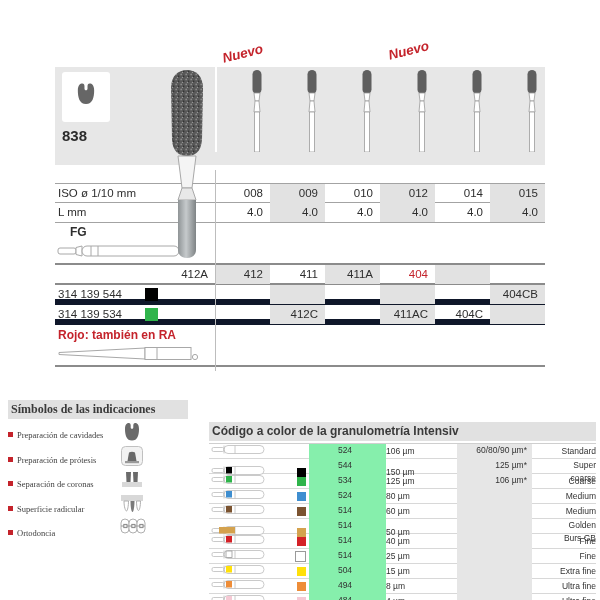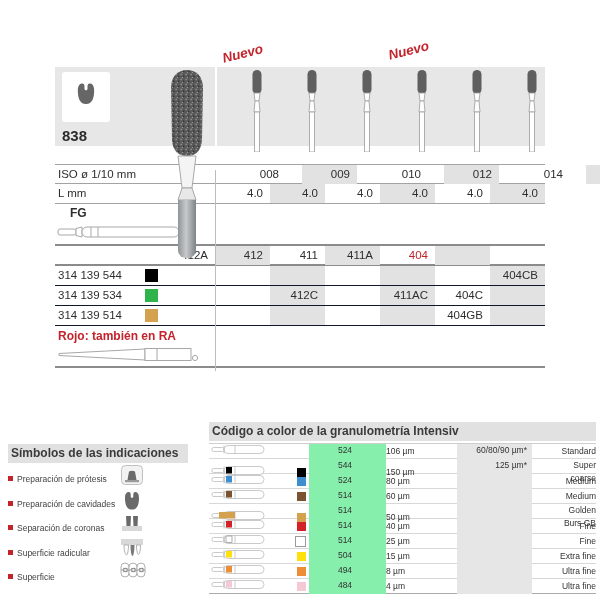--- a/index.html
+++ b/index.html
@@ -2,53 +2,53 @@
 <html><head>
 <meta charset="utf-8">
 <style>
   html,body{margin:0;padding:0;}
   body{
     width:600px;height:600px;position:relative;background:#ffffff;
     font-family:"Liberation Sans", sans-serif;color:#2e2e2e;overflow:hidden;
   }
   
   .top-table{position:absolute;left:55px;top:67px;width:490px;}
-  .band{position:relative;height:79px;background:#e7e7e7;}
+  .band{position:relative;height:98px;background:#e7e7e7;}
   .tooth-box{position:absolute;left:7px;top:5px;width:48px;height:50px;background:#ffffff;border-radius:3px;}
   .tooth-box svg{position:absolute;left:10px;top:7px;}
   .model{position:absolute;left:7px;top:60px;font-size:15px;font-weight:bold;color:#2b2b2b;}
   .band-divider{position:absolute;left:160px;top:0;width:2px;height:85px;background:#ffffff;}
   .vert-divider{position:absolute;left:160px;top:103px;width:1px;height:201px;background:#bdbdbd;z-index:1;}
   .small-bur{position:absolute;top:3px;width:18px;height:82px;}
   .big-bur{position:absolute;left:110px;top:1px;width:44px;height:192px;z-index:3;}
   .nuevo{position:absolute;color:#c4232b;font-weight:bold;font-style:italic;font-size:13.5px;transform:rotate(-14deg);z-index:4;}
   .nuevo.n1{left:222px;top:46px;}
   .nuevo.n2{left:388px;top:43px;}
   .spacer{height:18px;background:#fff;}
   .grid-row{display:grid;grid-template-columns:160px repeat(6,55px);box-sizing:border-box;position:relative;}
-  .iso-row{height:20px;border-top:1px solid #a3a3a3;border-bottom:1px solid #a3a3a3;gap:16px;}
+  .iso-row{height:20px;border-top:1px solid #a3a3a3;border-bottom:1px solid #a3a3a3;}
   .l-row{height:20px;border-bottom:1px solid #a3a3a3;}
   .grid-row .cell{font-size:11.5px;line-height:19px;text-align:right;padding-right:7px;box-sizing:border-box;}
   .grid-row .cell.shaded{background:#e2e2e2;}
   .grid-row .rowlabel{font-size:11.5px;line-height:19px;text-align:left;padding-left:3px;position:relative;}
   .fg-row{height:40px;position:relative;}
   .fg-label{position:absolute;left:3px;top:2px;font-size:12px;font-weight:bold;padding-left:12px;}
   .fg-icon{position:absolute;left:2px;top:20px;}
   .code-table{border-top:2px solid #8b8b8b;}
-  .code-row{height:20px;border-bottom:1px solid #0f172a;}
+  .code-row{height:20px;border-bottom:6px solid #0f172a;}
   .code-row.first{border-bottom:2px solid #8b8b8b;}
   .swatch{position:absolute;left:90px;top:3px;width:13px;height:13px;}
   .cell.redval{color:#c4232b;}
   .rojo-row{height:40px;position:relative;border-bottom:2px solid #8b8b8b;}
   .rojo-note{position:absolute;left:3px;top:3px;font-size:12px;font-weight:bold;color:#c4232b;}
   .ra-icon{position:absolute;left:2px;top:20px;}
   
   .panel-title{background:#e1e1e1;color:#3a3a3a;font-weight:bold;font-size:12px;
     height:19px;line-height:19px;padding:0 3px;box-sizing:border-box;white-space:nowrap;}
-  .symbols-panel{position:absolute;left:8px;top:444px;width:180px;}
+  .symbols-panel{position:absolute;left:8px;top:400px;width:180px;font-family:Liberation Serif, serif;}
   .symbols-list{margin-top:5px;}
   .symbol-item{position:relative;height:24.6px;}
   .bullet{display:inline-block;width:5px;height:5px;background:#c4232b;margin-right:4px;vertical-align:1px;}
   .symbol-label{font-size:8.5px;color:#3f3f3f;}
   .symbol-icon{position:absolute;left:112px;top:-4px;}
   .grit-panel{position:absolute;left:209px;top:422px;width:387px;}
   .grit-table{margin-top:2px;border-top:1px solid #cfcfcf;}
   .grit-row{display:grid;grid-template-columns:60px 40px 77px 71px 75px 64px;height:14px;
     border-bottom:1px solid #d8d8d8;align-items:center;}
   .grit-row:last-child{border-bottom:1px solid #ababab;}
@@ -184,64 +184,55 @@
         </div>
         <div class="grid-row code-row">
           <div class="rowlabel">314 139 534<span class="swatch" style="background: rgb(47, 180, 75);"></span></div>
           <div class="cell"></div>
           <div class="cell shaded">412C</div>
           <div class="cell"></div>
           <div class="cell shaded">411AC</div>
           <div class="cell">404C</div>
           <div class="cell shaded"></div>
         </div>
-        <div class="grid-row code-row">
-          <div class="rowlabel">314 139 514<span class="swatch" style="background: rgb(212, 162, 78);"></span></div>
-          <div class="cell"></div>
-          <div class="cell shaded"></div>
-          <div class="cell"></div>
-          <div class="cell shaded"></div>
-          <div class="cell">404GB</div>
-          <div class="cell shaded"></div>
-        </div>
       </div>
     <div class="rojo-row">
       <div class="rojo-note">Rojo: también en RA</div>
       <svg class="ra-icon" width="148" height="17" viewBox="0 0 148 17">
         <path d="M2,7.5 L88,3 L88,14 L2,9.5 Z" fill="#ffffff" stroke="#a8a8a8"></path>
         <rect x="88" y="2.5" width="46" height="12" fill="#ffffff" stroke="#a8a8a8"></rect>
         <line x1="100" y1="2.5" x2="100" y2="14.5" stroke="#a8a8a8"></line>
         <circle cx="138" cy="12" r="2.6" fill="#ffffff" stroke="#a8a8a8"></circle>
       </svg>
     </div>
   </div>
 
   <div class="symbols-panel">
     <div class="panel-title">Símbolos de las indicaciones</div>
     <div class="symbols-list" id="symbols-list">
+        <div class="symbol-item"><span class="bullet"></span><span class="symbol-label">Preparación de cavidades</span><span class="symbol-icon"><svg width="24" height="24" viewBox="0 0 24 24">
+              <path fill="#6a6a6a" d="M5,9 C5,4.6 7,3.1 8.8,3.1 C10.2,3.1 10.7,4.2 10.7,5.4 L10.7,7.2 C10.7,8.3 11.2,8.7 12,8.7 C12.8,8.7 13.3,8.3 13.3,7.2 L13.3,5.4 C13.3,4.2 13.8,3.1 15.2,3.1 C17,3.1 19,4.6 19,9 C19,15 17.6,20.6 12,20.6 C6.4,20.6 5,15 5,9 Z"></path>
+            </svg></span></div>
         <div class="symbol-item"><span class="bullet"></span><span class="symbol-label">Preparación de prótesis</span><span class="symbol-icon"><svg width="24" height="22" viewBox="0 0 24 22">
               <rect x="1.5" y="1.5" width="21" height="19" rx="4" fill="#f2f2f2" stroke="#c0c0c0"></rect>
               <path d="M7.5,16 L9,7.5 Q12,6 15,7.5 L16.5,16 Z" fill="#6a6a6a"></path>
               <rect x="5" y="16" width="14" height="2.2" fill="#9a9a9a"></rect>
-            </svg></span></div>
-        <div class="symbol-item"><span class="bullet"></span><span class="symbol-label">Preparación de cavidades</span><span class="symbol-icon"><svg width="24" height="24" viewBox="0 0 24 24">
-              <path fill="#6a6a6a" d="M5,9 C5,4.6 7,3.1 8.8,3.1 C10.2,3.1 10.7,4.2 10.7,5.4 L10.7,7.2 C10.7,8.3 11.2,8.7 12,8.7 C12.8,8.7 13.3,8.3 13.3,7.2 L13.3,5.4 C13.3,4.2 13.8,3.1 15.2,3.1 C17,3.1 19,4.6 19,9 C19,15 17.6,20.6 12,20.6 C6.4,20.6 5,15 5,9 Z"></path>
             </svg></span></div>
         <div class="symbol-item"><span class="bullet"></span><span class="symbol-label">Separación de coronas</span><span class="symbol-icon"><svg width="24" height="20" viewBox="0 0 24 20">
               <rect x="2" y="13" width="20" height="5" fill="#d8d8d8"></rect>
               <path d="M6,3 L11,3 L10.5,13 L6.5,13 Z" fill="#6a6a6a"></path>
               <path d="M13,3 L18,3 L17.5,13 L13.5,13 Z" fill="#6a6a6a"></path>
             </svg></span></div>
         <div class="symbol-item"><span class="bullet"></span><span class="symbol-label">Superficie radicular</span><span class="symbol-icon"><svg width="24" height="20" viewBox="0 0 24 20">
               <rect x="1" y="1" width="22" height="6" fill="#d8d8d8"></rect>
               <path d="M4,7 C4,13 5.5,17 6.5,17 C7.5,17 8.5,12 8.5,7 Z" fill="#ffffff" stroke="#b0b0b0"></path>
               <path d="M10.5,7 C10.5,14 11.5,18 12.5,18 C13.5,18 14.5,13 14.5,7 Z" fill="#7a7a7a"></path>
               <path d="M16.5,7 C16.5,13 17.5,16.5 18.5,16.5 C19.5,16.5 20.5,12 20.5,7 Z" fill="#ffffff" stroke="#b0b0b0"></path>
             </svg></span></div>
-        <div class="symbol-item"><span class="bullet"></span><span class="symbol-label">Superficie</span><span class="symbol-icon"><svg width="26" height="16" viewBox="0 0 26 16">
+        <div class="symbol-item"><span class="bullet"></span><span class="symbol-label">Ortodoncia</span><span class="symbol-icon"><svg width="26" height="16" viewBox="0 0 26 16">
               <rect x="1" y="1" width="8" height="14" ry="4" fill="#ffffff" stroke="#b0b0b0"></rect>
               <rect x="9" y="1" width="8" height="14" ry="4" fill="#ffffff" stroke="#b0b0b0"></rect>
               <rect x="17" y="1" width="8" height="14" ry="4" fill="#ffffff" stroke="#b0b0b0"></rect>
               <line x1="1" y1="8" x2="25" y2="8" stroke="#9a9a9a"></line>
               <rect x="3.8" y="6.4" width="3.2" height="3.2" fill="#eeeeee" stroke="#888888"></rect>
               <rect x="11.8" y="6.4" width="3.2" height="3.2" fill="#eeeeee" stroke="#888888"></rect>
               <rect x="19.8" y="6.4" width="3.2" height="3.2" fill="#eeeeee" stroke="#888888"></rect>
             </svg></span></div>
       </div>
   </div>
@@ -277,20 +268,36 @@
           <div class="g um">150 µm</div>
           <div class="g um2">125 µm*</div>
           <div class="g name">Super coarse</div>
         </div>
         <div class="grit-row">
           <div class="g burcol"><svg width="54" height="11" viewBox="0 0 54 11">
     <rect x="1" y="3.5" width="12" height="4" rx="1.5" fill="#ffffff" stroke="#bdbdbd" stroke-width="0.8"></rect>
     <rect x="13" y="1.5" width="40" height="8" rx="4" fill="#ffffff" stroke="#bdbdbd" stroke-width="0.8"></rect>
     <line x1="13" y1="1.5" x2="13" y2="9.5" stroke="#bdbdbd" stroke-width="0.8"></line>
     <line x1="24" y1="1.5" x2="24" y2="9.5" stroke="#bdbdbd" stroke-width="0.8"></line>
+    <rect x="15" y="2" width="6" height="6.5" fill="#2fb44b"></rect>
+            </svg></div>
+          <div class="g sqcol">
+            <span class="grit-swatch" style="background: rgb(47, 180, 75);"></span>
+          </div>
+          <div class="g num">534</div>
+          <div class="g um">125 µm</div>
+          <div class="g um2">106 µm*</div>
+          <div class="g name">Coarse</div>
+        </div>
+        <div class="grit-row">
+          <div class="g burcol"><svg width="54" height="11" viewBox="0 0 54 11">
+    <rect x="1" y="3.5" width="12" height="4" rx="1.5" fill="#ffffff" stroke="#bdbdbd" stroke-width="0.8"></rect>
+    <rect x="13" y="1.5" width="40" height="8" rx="4" fill="#ffffff" stroke="#bdbdbd" stroke-width="0.8"></rect>
+    <line x1="13" y1="1.5" x2="13" y2="9.5" stroke="#bdbdbd" stroke-width="0.8"></line>
+    <line x1="24" y1="1.5" x2="24" y2="9.5" stroke="#bdbdbd" stroke-width="0.8"></line>
     <rect x="15" y="2" width="6" height="6.5" fill="#3e8ed0"></rect>
             </svg></div>
           <div class="g sqcol">
             <span class="grit-swatch" style="background: rgb(62, 142, 208);"></span>
           </div>
           <div class="g num">524</div>
           <div class="g um">80 µm</div>
           <div class="g um2"></div>
           <div class="g name">Medium</div>
         </div>

